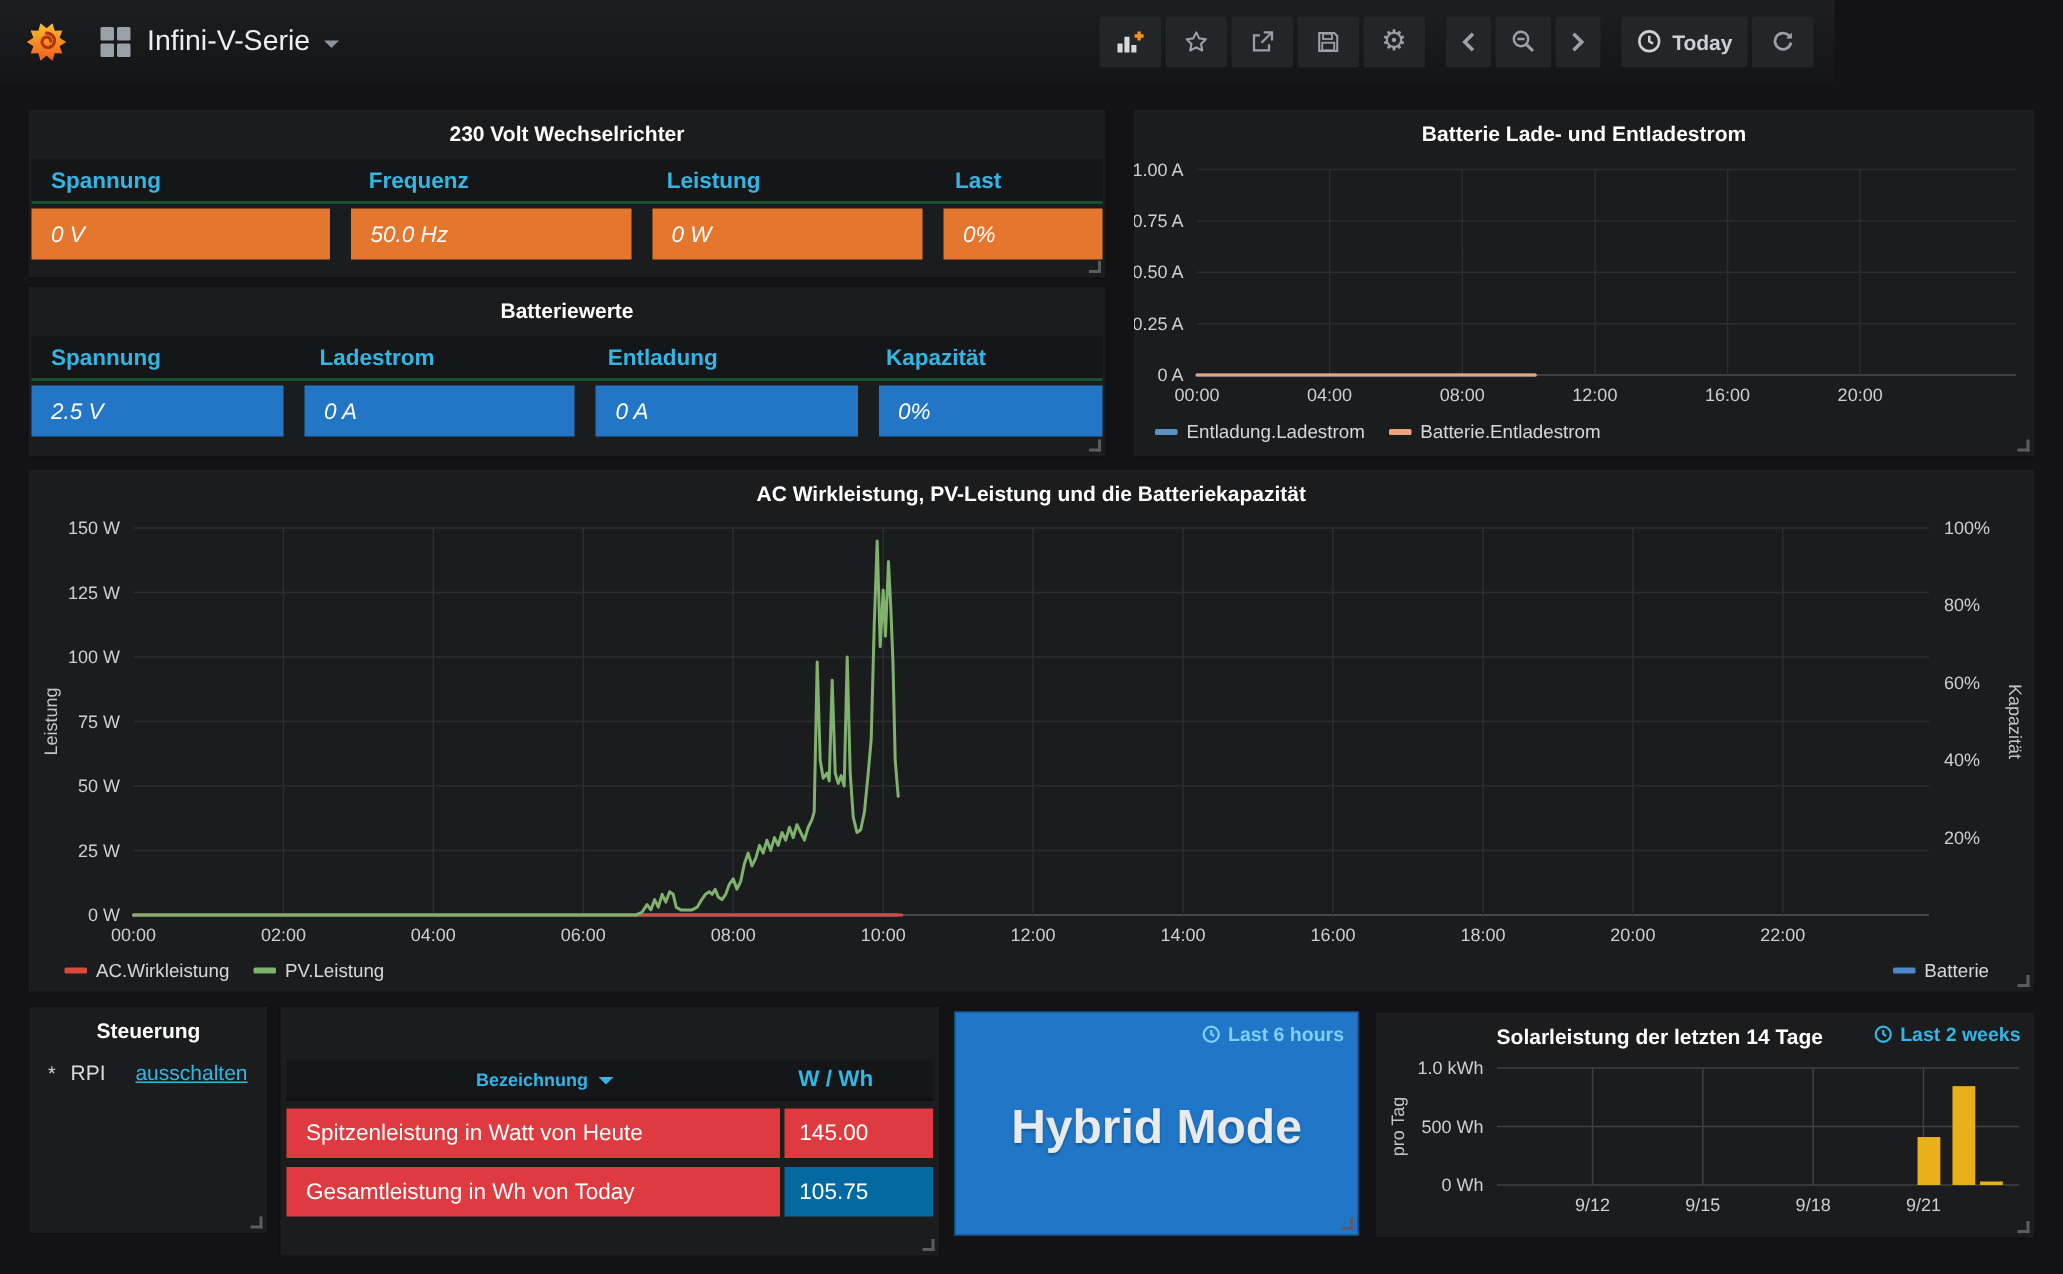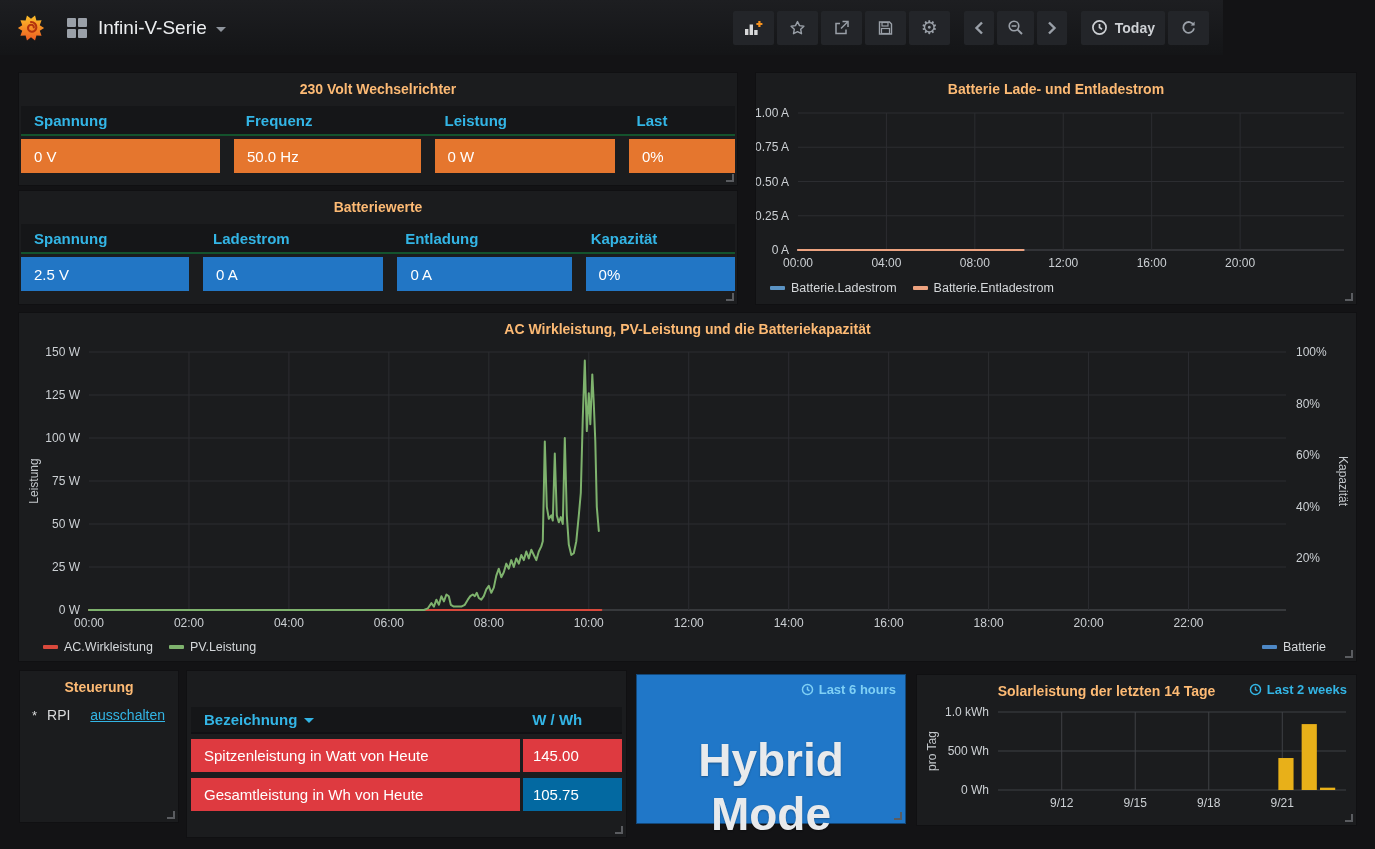--- a/index.html
+++ b/index.html
@@ -23,55 +23,55 @@
   .nav-btn { height:34px; min-width:41px; padding:0 10px; background:#232529; border-radius:2px;
              display:flex; align-items:center; justify-content:center; margin-left:3px; cursor:pointer; }
   .nav-btn svg { display:block; }
   .nav-gap { width:11px; }
   .gear-glyph { font-family:"DejaVu Sans", sans-serif; font-size:19px; color:#9aa0a8; line-height:1; }
   .today-label { font-size:14px; font-weight:700; color:#cdd0d4; margin-left:7px; }
 
   
   .panel { position:absolute; background:#1b1c1e; border:1px solid rgba(0,0,0,.4); }
   .panel-title { position:absolute; left:0; right:0; top:8px; text-align:center;
-                 font-size:14px; font-weight:700; color:#fdba74; cursor:pointer; }
+                 font-size:14px; font-weight:700; color:#ffffff; cursor:pointer; }
   .rz { position:absolute; right:3px; bottom:3px; width:8px; height:8px;
         border-right:2px solid #5a5c60; border-bottom:2px solid #5a5c60; cursor:nwse-resize; }
 
   
   .tbl-head { position:absolute; left:2px; right:2px; display:flex; gap:2px;
               background:rgba(0,0,0,.20); border-bottom:2px solid #14532d; align-items:center; }
   .tbl-head .hc { font-size:15px; font-weight:700; padding-left:13px; }
-  .tbl-row { position:absolute; left:2px; right:2px; display:flex; gap:14px; }
+  .tbl-row { position:absolute; left:2px; right:2px; display:flex; gap:14px;font-style:italic; }
   .tbl-row .vc { color:#fff; font-size:15px; display:flex; align-items:center; padding-left:13px; }
 
   .w30{flex:30 1 0;} .w28{flex:28 1 0;} .w27{flex:27 1 0;} .w15{flex:15 1 0;}
   .b25{flex:25 1 0;} .b27{flex:27 1 0;} .b26{flex:26 1 0;} .b22{flex:22 1 0;}
 
   
   .ld-head { position:absolute; left:4px; right:4px; top:36px; height:27px; display:flex;
              align-items:center; background:rgba(0,0,0,.20); border-bottom:2px solid #101013; }
-  .ld-head .c1 { flex:78 1 0; font-size:15px; font-weight:700; padding-left:13px;
-                 display:flex; align-items:center; cursor:pointer; }
+  .ld-head .c1 { flex:78 1 0; font-size:12px; font-weight:700; padding-left:13px;
+                 display:flex; align-items:center; cursor:pointer;justify-content:center; }
   .ld-head .c2 { flex:22 1 0; font-size:15px; font-weight:700; padding-left:10px; cursor:pointer; }
   .sort-caret { width:0; height:0; border-left:5px solid transparent; border-right:5px solid transparent;
                 border-top:5px solid #33b5e5; margin-left:7px; margin-top:2px; }
   .ld-row { position:absolute; left:4px; right:4px; height:33px; display:flex; gap:3px; }
   .ld-row .rc1 { flex:78 1 0; color:#fff; font-size:15px; display:flex; align-items:center; padding-left:13px; }
   .ld-row .rc2 { flex:22 1 0; color:#fff; font-size:15px; display:flex; align-items:center; padding-left:10px; }
 
   
   .st-line { position:absolute; left:12px; top:36px; font-size:14px; color:#d8d9da; }
   .st-line a { text-decoration:underline; cursor:pointer; }
   .st-bullet { margin-right:10px; font-size:13px; }
   .st-label { margin-right:16px; }
 
   
   .hybrid-text { position:absolute; left:0; right:0; top:58px; text-align:center;
-                 font-size:46px; font-weight:700; color:#e8eaec; text-shadow:0 1px 2px rgba(0,0,0,.3); }
+                 font-size:32px; font-weight:700; color:#e8eaec; text-shadow:0 1px 2px rgba(0,0,0,.3); }
   .badge { position:absolute; top:7px; right:9px; display:flex; align-items:center;
            font-size:13px; font-weight:700; }
   .badge svg { margin-right:5px; }
 
   
   .chart-mount { position:absolute; left:0; top:0; }
   svg text { font-family:"Liberation Sans", sans-serif; font-size:12px; fill:#ccd0d4; }
   svg text.axis-label { font-size:12px; fill:#c3c7cb; }
   .legend { position:absolute; display:flex; align-items:center; }
   .legend-item { display:flex; align-items:center; margin-right:16px; cursor:pointer; }
@@ -228,21 +228,21 @@
         <line x1="395.6842105263158" x2="395.6842105263158" y1="40" y2="177" stroke="#2c2d31"></line>
         <text x="395.6842105263158" y="194" text-anchor="middle">16:00</text>
         <line x1="484.10526315789474" x2="484.10526315789474" y1="40" y2="177" stroke="#2c2d31"></line>
         <text x="484.10526315789474" y="194" text-anchor="middle">20:00</text>
         <polyline points="42.0,177.0 267.5,177.0" fill="none" stroke="#5b93c4" stroke-width="2" stroke-linejoin="round" stroke-linecap="round"></polyline>
         <polyline points="42.0,177.0 267.5,177.0" fill="none" stroke="#eda27f" stroke-width="2" stroke-linejoin="round" stroke-linecap="round"></polyline>
       </svg></div>
   <div class="legend" style="left:14px; bottom:9px;">
       <div class="legend-item">
         <span class="legend-swatch" style="background: rgb(91, 147, 196);"></span>
-        <span class="lname">Batterie.Ladestrom</span>
+        <span class="lname">Entladung.Ladestrom</span>
       </div>
       <div class="legend-item">
         <span class="legend-swatch" style="background: rgb(237, 162, 127);"></span>
         <span class="lname">Batterie.Entladestrom</span>
       </div>
     </div>
   <div class="rz"></div>
 </div>
 
 <div class="panel" style="left:18px; top:312px; width:1339px; height:350px;text-decoration:underline;">
@@ -330,21 +330,21 @@
       <span style="color: rgb(51, 181, 229);">Bezeichnung</span>
       <span class="sort-caret"></span>
     </div>
     <div class="c2" style="color: rgb(51, 181, 229);">W / Wh</div>
   </div>
   <div class="ld-row" style="top:68px;">
     <div class="rc1" style="background-color: rgb(222, 58, 64);">Spitzenleistung in Watt von Heute</div>
     <div class="rc2" style="background-color: rgb(222, 58, 64);">145.00</div>
   </div>
   <div class="ld-row" style="top:107px;">
-    <div class="rc1" style="background-color: rgb(222, 58, 64);">Gesamtleistung in Wh von Heute</div>
+    <div class="rc1" style="background-color: rgb(222, 58, 64);">Gesamtleistung in Wh von Today</div>
     <div class="rc2" style="background-color: #0369a1;">105.75</div>
   </div>
   <div class="rz"></div>
 </div>
 
 <div class="panel" style="left: 636px; top: 674px; width: 270px; height: 150px; background-color: rgb(32, 119, 200);">
   <div class="badge" style="color: rgb(127, 208, 245);">
     <svg width="13" height="13" viewBox="0 0 16 16">
       <circle cx="8" cy="8" r="6.2" fill="none" stroke="#7fd0f5" stroke-width="1.8"></circle>
       <path d="M8 4.6V8l2.4 1.6" fill="none" stroke="#7fd0f5" stroke-width="1.8"></path>

